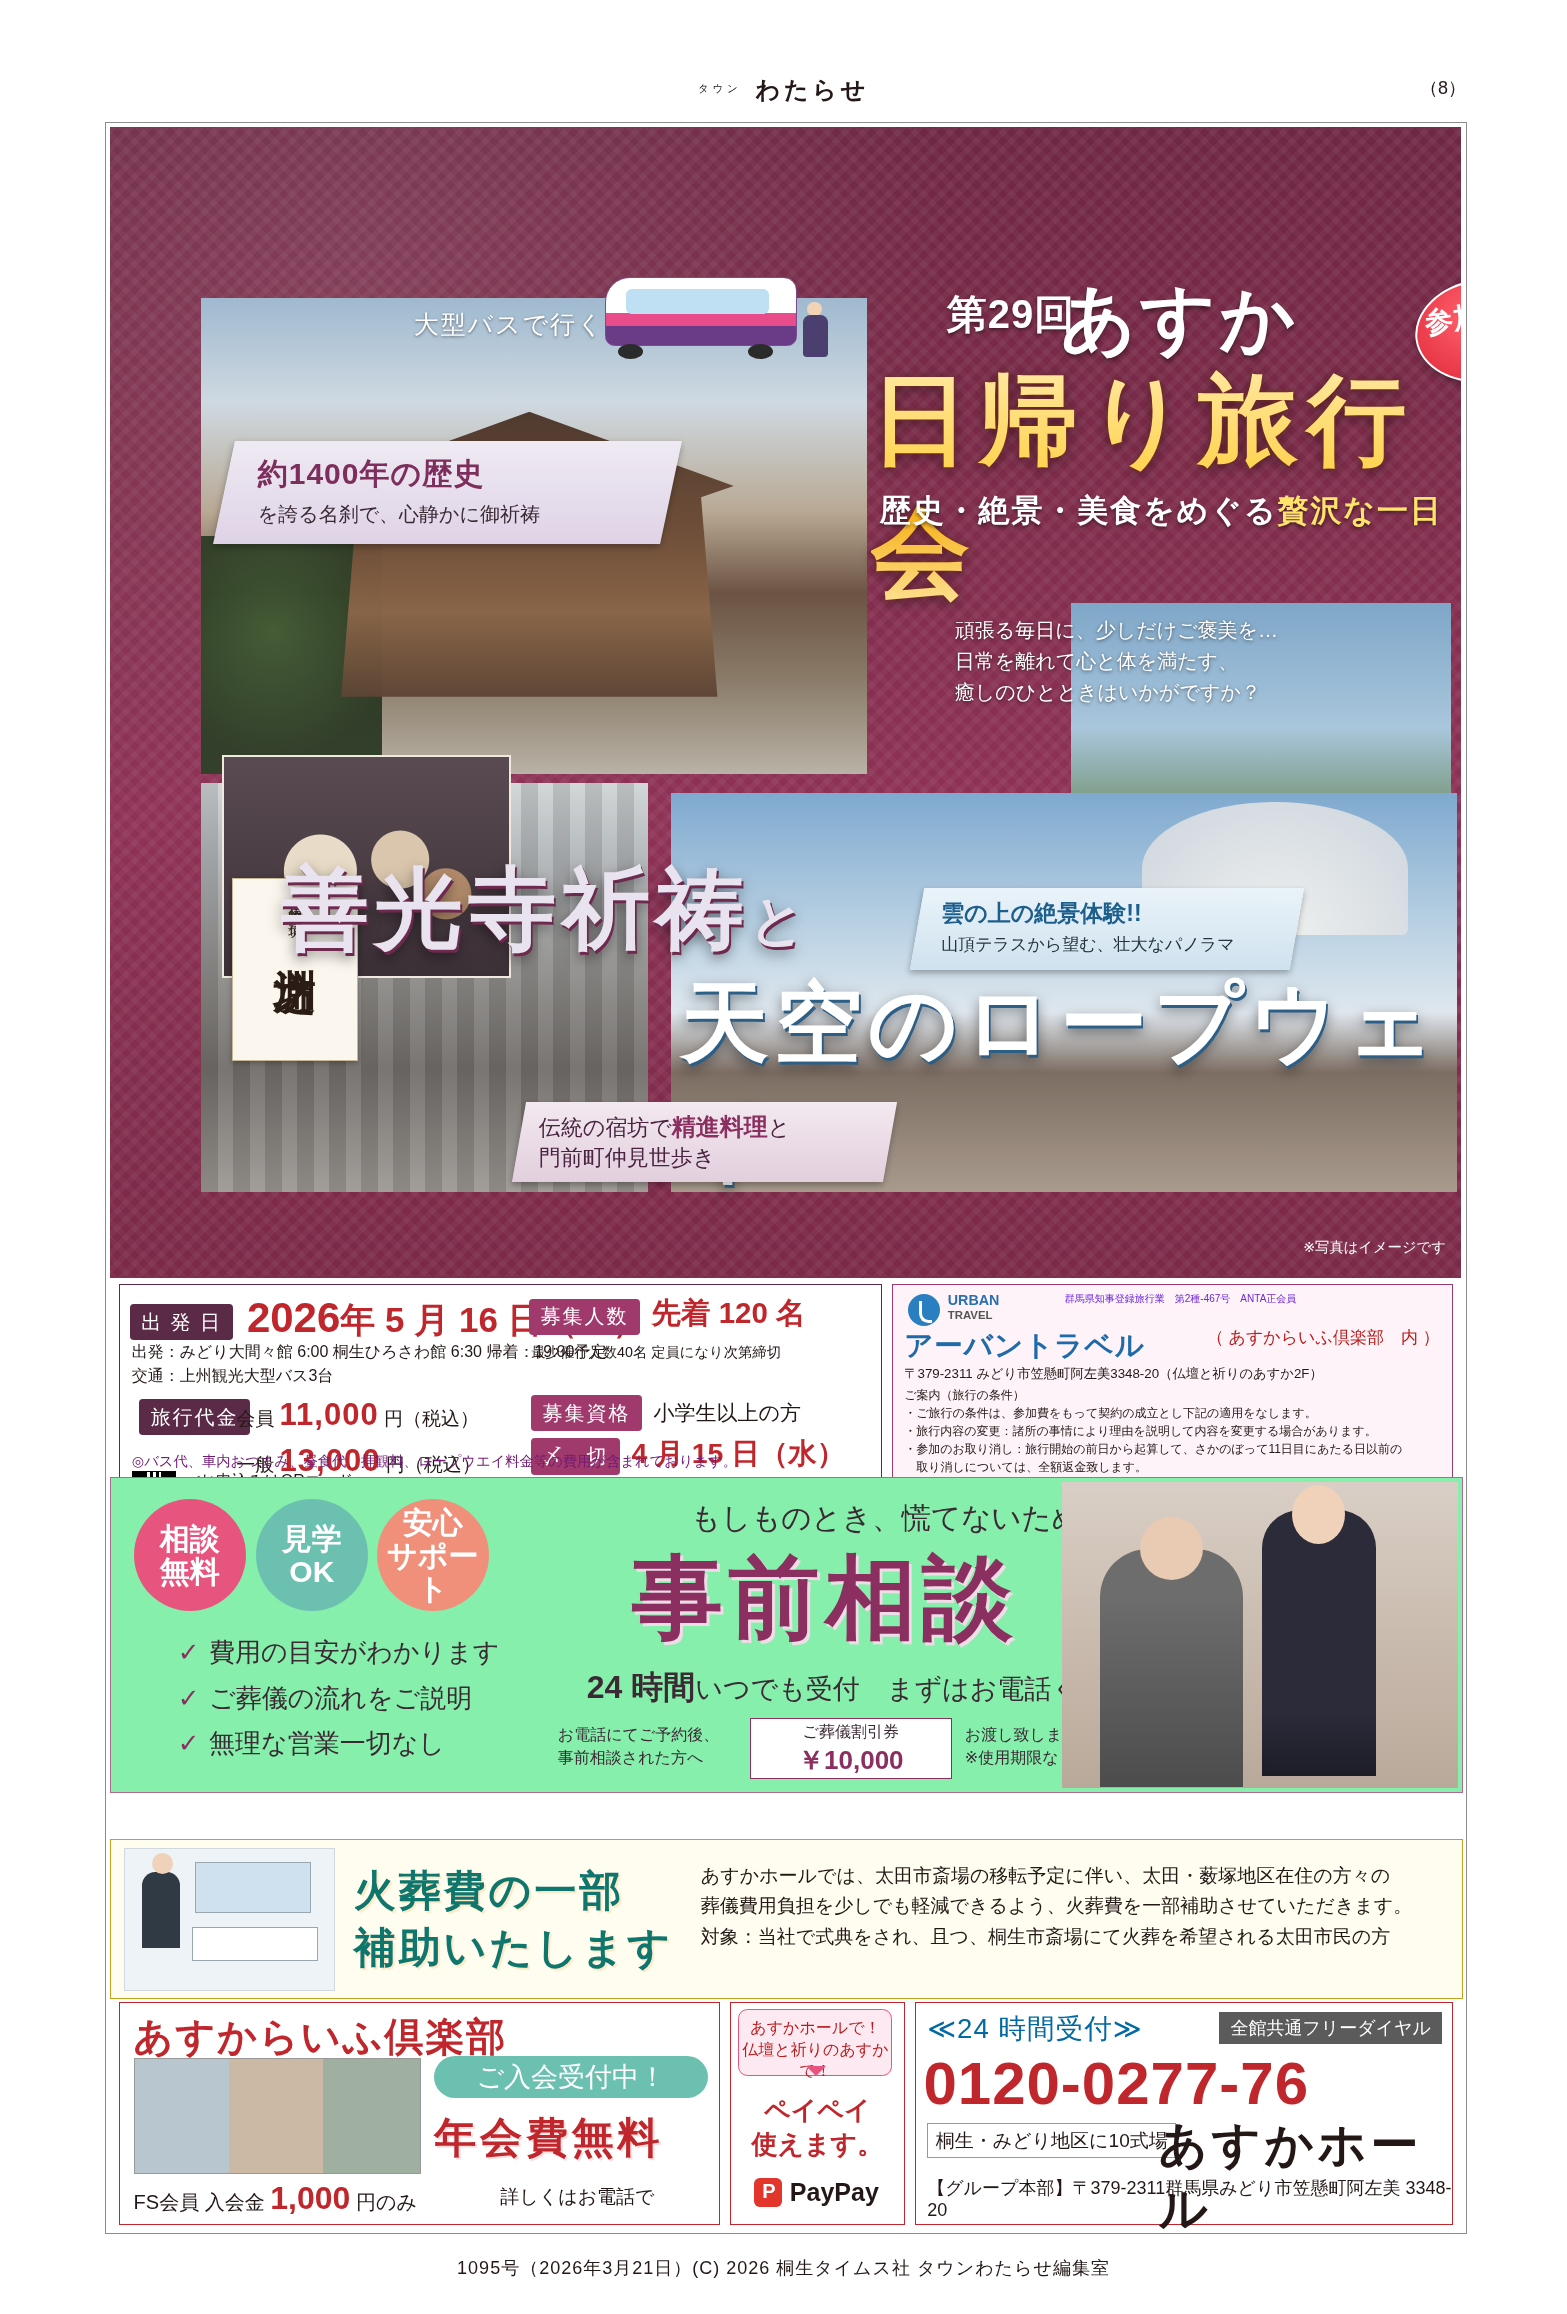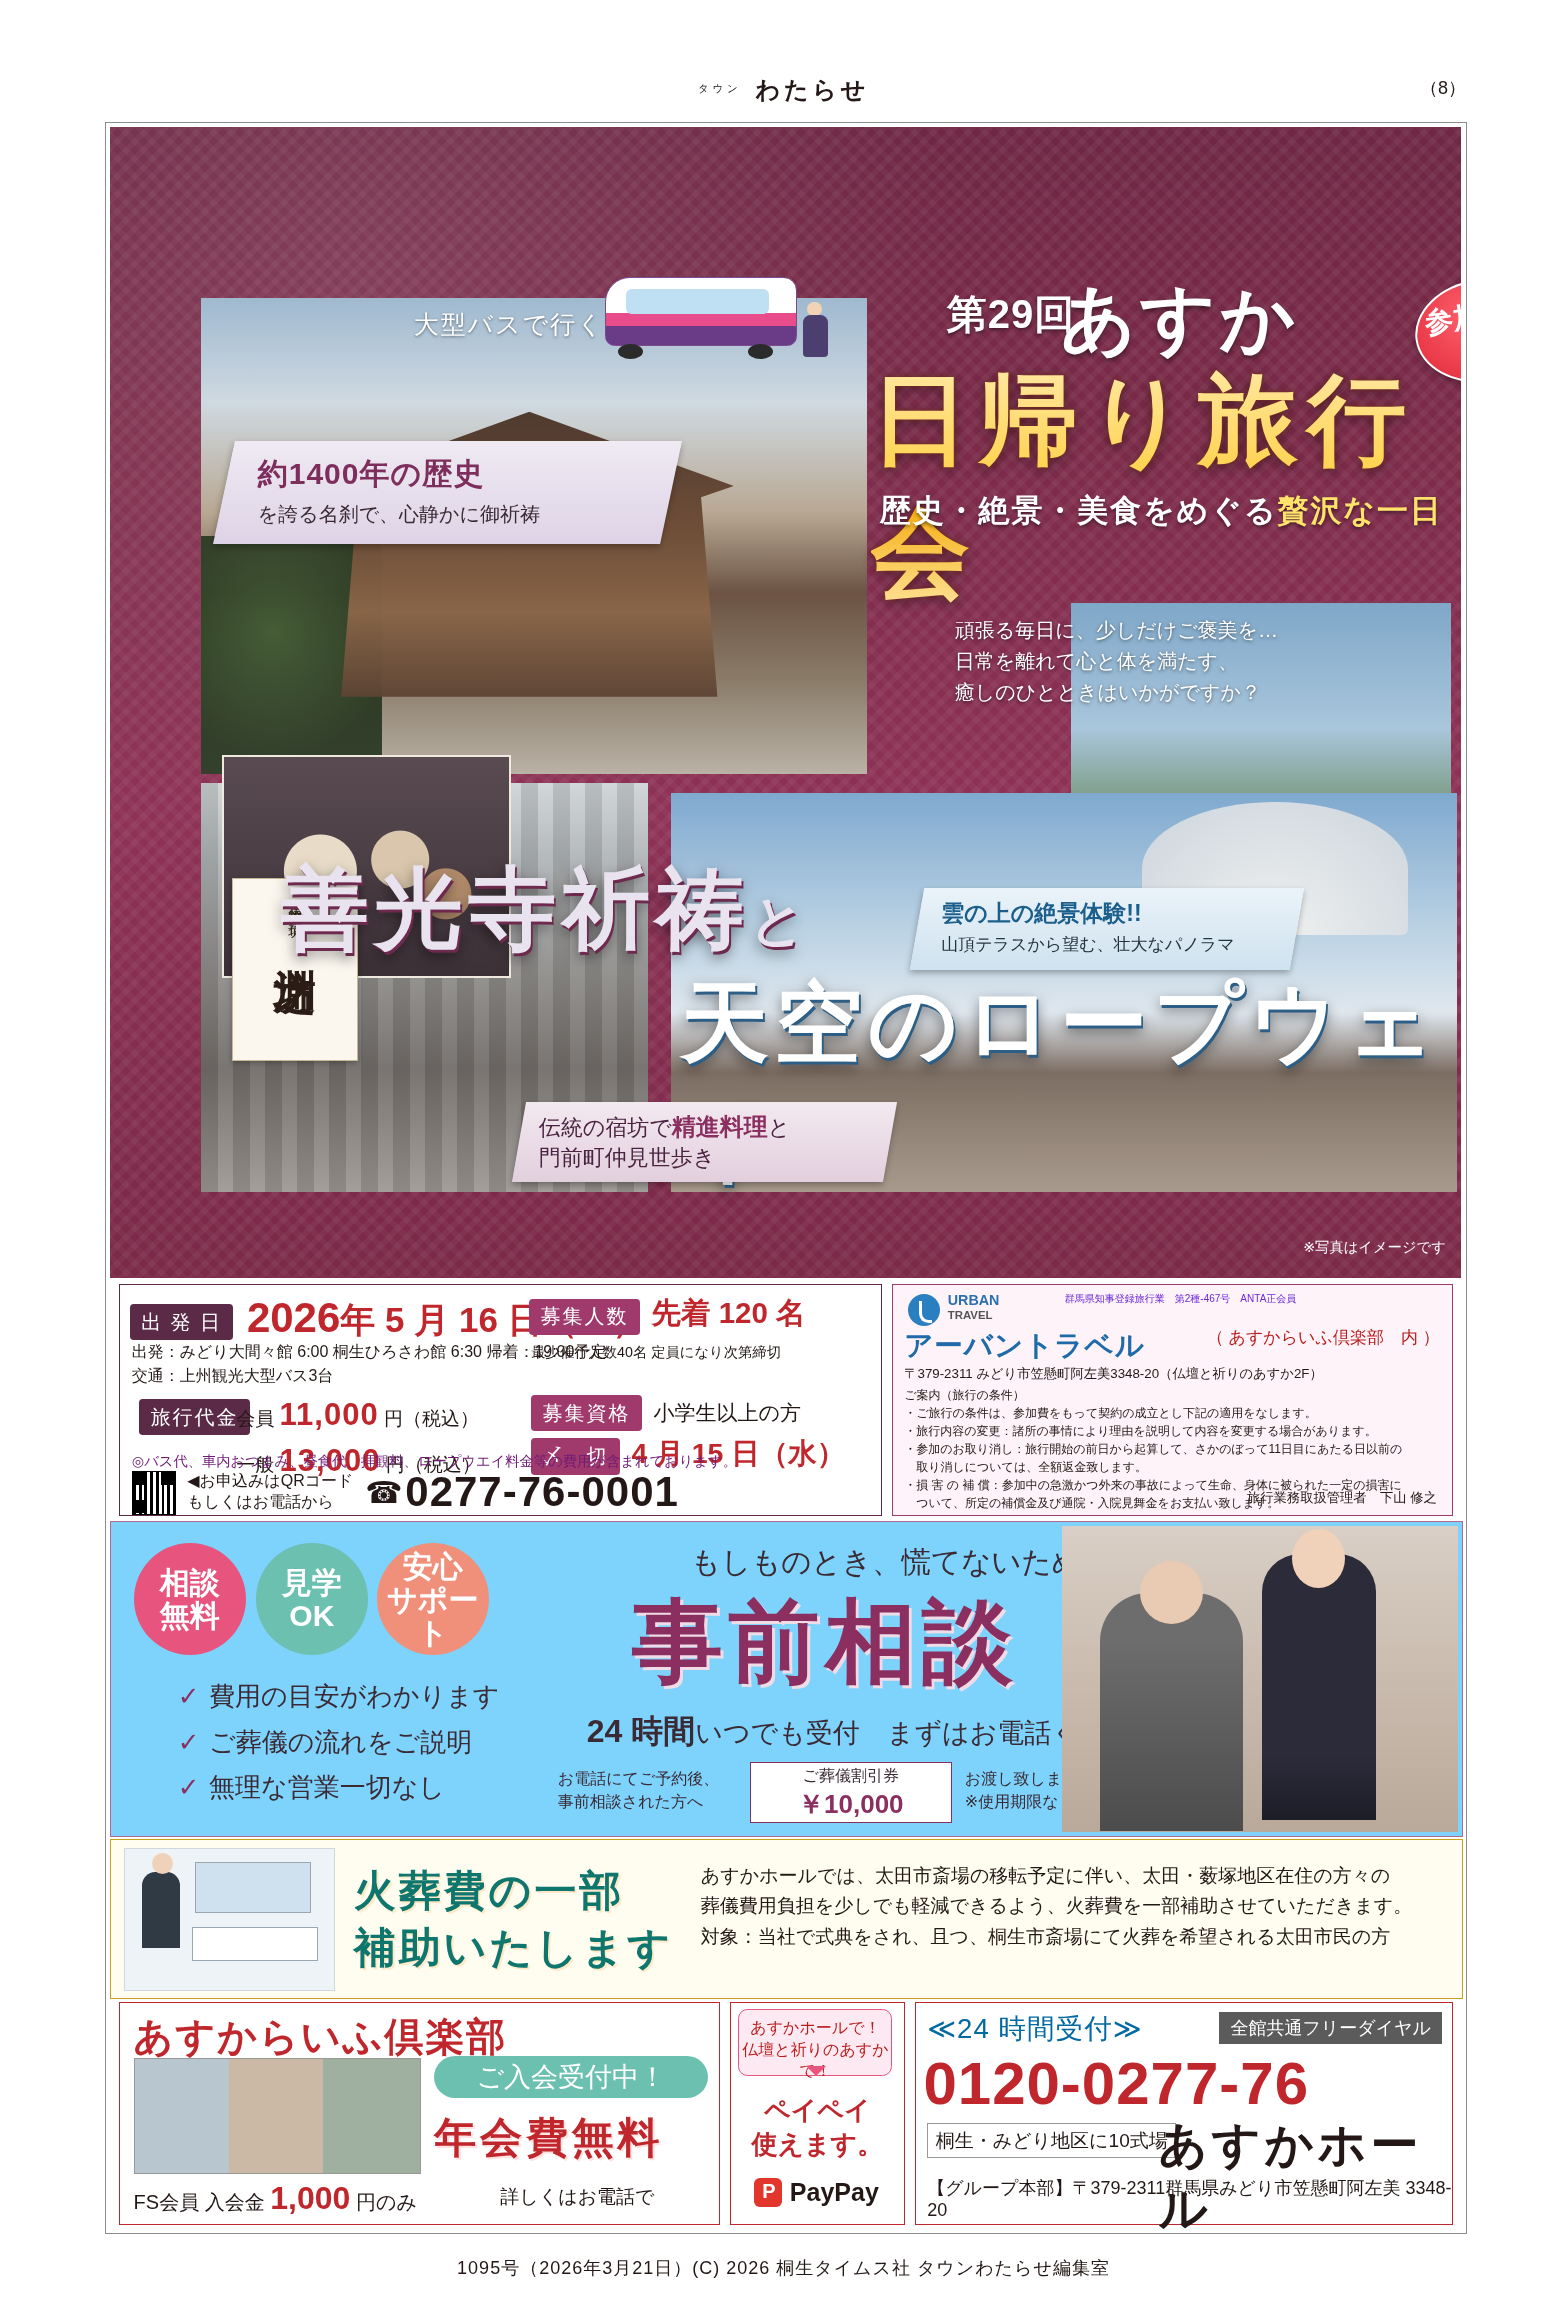--- a/index.html
+++ b/index.html
@@ -134,21 +134,21 @@
   .ur-reg{position:absolute;left:143px;top:7.6px;font-size:10px;color:#6d28d9;margin-left:29px;}
   .ur-name{position:absolute;left:11.4px;top:42px;font-size:28.5px;font-weight:bold;color:#1f6aa8;letter-spacing:1px;}
   .ur-club{position:absolute;left:314px;top:41px;font-size:17px;color:#b91c1c;}
   .ur-addr{position:absolute;left:11.4px;top:80px;font-size:13.3px;color:#231815;}
   .ur-body{position:absolute;left:11.4px;top:101px;width:533px;font-size:12px;color:#231815;line-height:1.5;}
   .ur-sign{position:absolute;right:15px;bottom:7.6px;font-size:13.3px;color:#231815;}
   .ur-mark{position:absolute;left:15px;top:9.5px;width:32px;height:32px;border-radius:50%;background:#2a7fc1;}
   .ur-mark:after{content:"";position:absolute;left:11.4px;top:6.7px;width:9.5px;height:19px;border-left:3.8px solid #fff;border-bottom:3.8px solid #fff;border-radius:0 0 0 9.5px;}
 
   
-  .consult{position:absolute;left:3.8px;top:1398px;width:1351px;height:314px;border:1.9px solid #b06a91;background:#7dd3fc;overflow:hidden;}
+  .consult{position:absolute;left:3.8px;top:1354px;width:1351px;height:314px;border:1.9px solid #b06a91;background:#86efac;overflow:hidden;}
   .circ{position:absolute;top:21px;width:112px;height:112px;border-radius:50%;display:flex;align-items:center;justify-content:center;
      text-align:center;color:#fff;font-size:30px;font-weight:bold;line-height:1.1;}
   .c1{left:23px;background:#e7557f;}
   .c2{left:145px;background:#6cc0b0;}
   .c3{left:266px;background:#f0907a;}
   .cons-lead{position:absolute;left:580px;top:21px;font-size:29.5px;color:#3b2a34;}
   .cons-title{position:absolute;left:521px;top:59px;font-size:91px;font-weight:bold;letter-spacing:5.7px;
      font-family:"Liberation Serif","DejaVu Serif",serif;
      color:#8a2f5f;text-shadow:2.9px 2.9px 0 #f0dce7;}
   .checks{position:absolute;left:67px;top:152px;font-size:26px;color:#3b2a34;line-height:1.75;}

